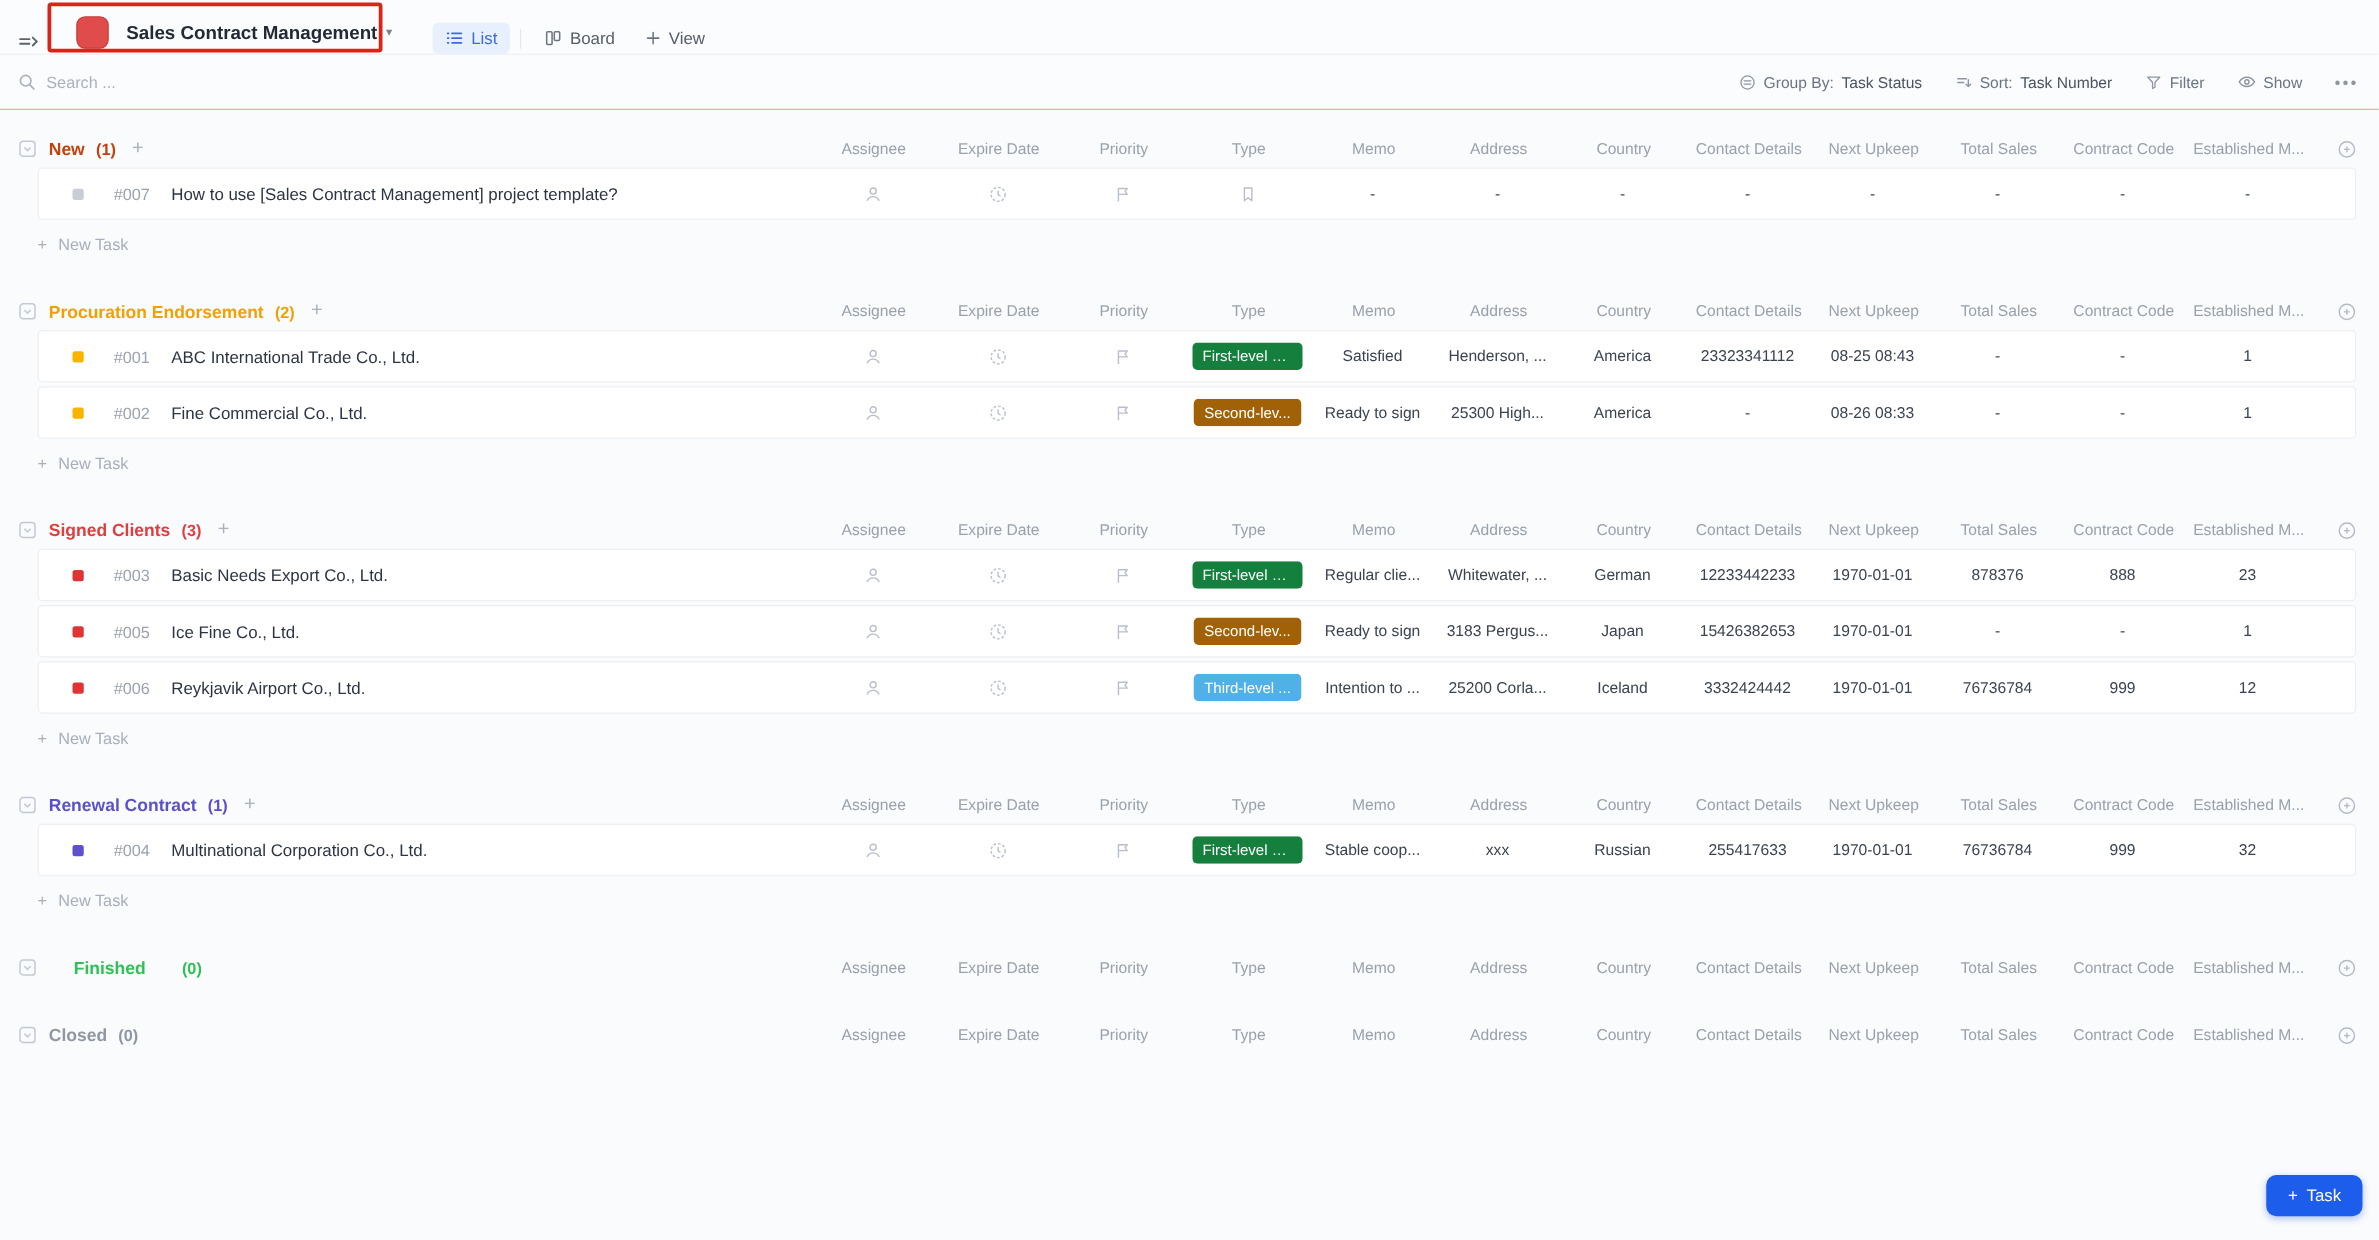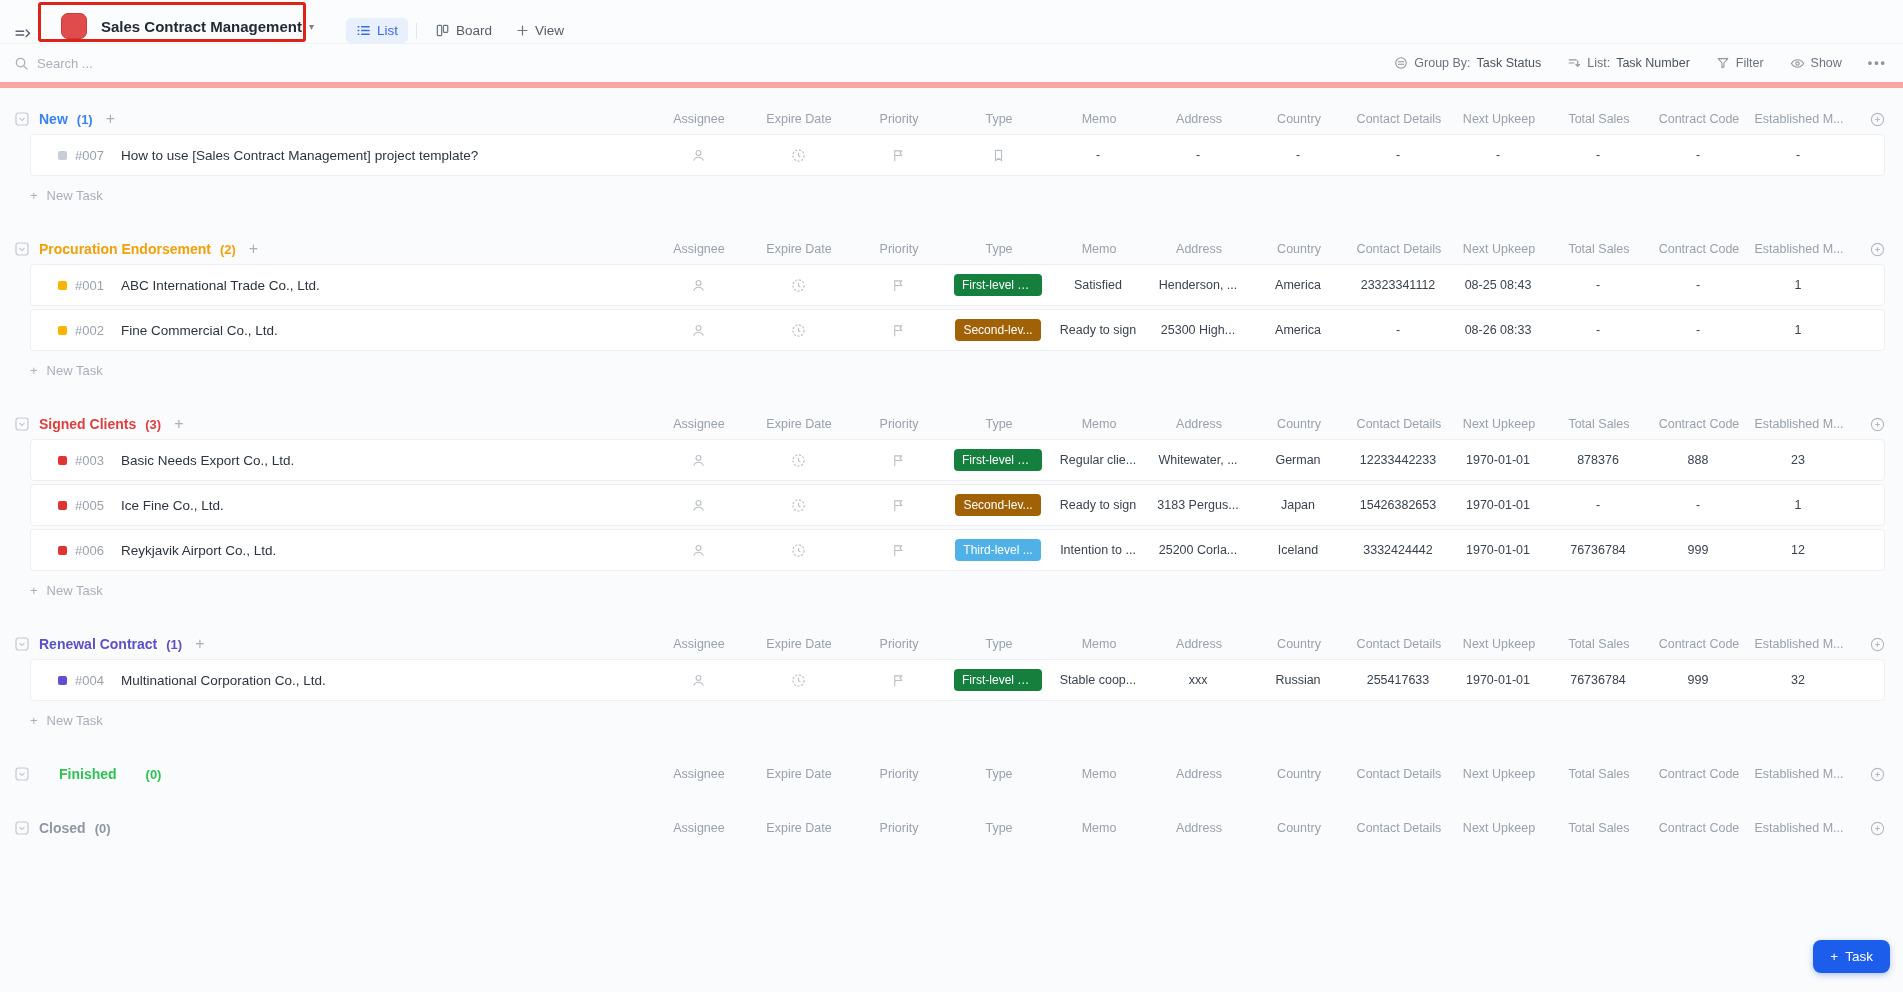--- a/index.html
+++ b/index.html
@@ -17,54 +17,54 @@
   .annotation-box { position:absolute; left:38px; top:2px; width:268px; height:40px; border:3px solid #dd2318; border-radius:3px; pointer-events:none; z-index:5; }
   .app-icon { width:26px; height:26px; border-radius:7px; background:#e04b4b; border:1px solid #c93d3d; }
   .project-title { font-size:15px; font-weight:bold; color:#222a36; margin-left:14px; }
   .caret { color:#7b8290; font-size:10px; margin-left:7px; }
   .tabs { display:flex; align-items:center; margin-left:22px; gap:4px;margin-top:16px; }
   .tab { display:flex; align-items:center; gap:6px; padding:5px 10px; border-radius:5px; color:#555d69; cursor:pointer; font-size:13.5px; }
   .tab.active { background:#e9f0fd; color:#3a6be2; }
   .tab-sep { width:1px; height:16px; background:#e3e6ea; margin:0 4px; }
 
   
-  .toolbar { height:44px; display:flex; align-items:center; border-bottom:6px solid #fca5a5; background:#fbfcfd; padding:0 16px 0 14px;gap:36px; }
+  .toolbar { height:44px; display:flex; align-items:center; border-bottom:1px solid #fca5a5; background:#fbfcfd; padding:0 16px 0 14px;gap:36px; }
   .search-box { display:flex; align-items:center; gap:8px; flex:1; }
   .search-box input { border:none; outline:none; background:transparent; font-family:"Liberation Sans",sans-serif; font-size:13px; color:#46505c; width:300px; }
   .search-box input::placeholder { color:#aab1bc; }
   .tool-items { display:flex; align-items:center; gap:26px; color:#6b7482; font-size:12.5px; }
   .tool-item { display:flex; align-items:center; gap:6px; cursor:pointer; white-space:nowrap; }
   .tool-value { color:#4a5462; }
   .ellipsis { letter-spacing:2px; color:#8d95a1; font-weight:bold; cursor:pointer; }
 
   
   .content { padding:0 18px 0 14px; }
   .group-header { display:flex; align-items:center; height:30px; margin-top:22px; }
   .group-header.first { margin-top:16px; }
   .gh-left { flex:1; display:flex; align-items:center; gap:9px; }
   .gname { font-size:14px; font-weight:bold; }
   .gcount { font-size:13px; font-weight:bold; }
   .gplus { color:#a9b0bb; font-size:16px; cursor:pointer; margin-left:4px; }
-  .g-new .gname, .g-new .gcount { color:#3b82f6; }
+  .g-new .gname, .g-new .gcount { color:#c2410c; }
   .g-proc .gname, .g-proc .gcount { color:#f0a009; }
   .g-signed .gname, .g-signed .gcount { color:#e03e3e; }
   .g-renew .gname, .g-renew .gcount { color:#5c50c9; }
   .g-fin .gname, .g-fin .gcount { color:#30c156;padding-left:20px; }
   .g-closed .gname, .g-closed .gcount { color:#8e97a3; }
 
   .col { width:100px; text-align:center; flex:none; overflow:hidden; text-overflow:ellipsis; white-space:nowrap; }
   .trail { width:36px; flex:none; display:flex; justify-content:flex-end; align-items:center; }
   .colhdr { font-size:12.5px; color:#99a1ad; }
 
   .task-row { display:flex; align-items:center; height:42px; background:#fff; border:1px solid #edeff2; border-radius:4px; margin:0 0 3px 16px; cursor:pointer; }
   .row-left { flex:1; display:flex; align-items:center; padding-left:27px; min-width:0; }
   .dot { width:9px; height:9px; border-radius:2px; flex:none; }
   .dot-gray { background:#c9cdd6; } .dot-yellow { background:#f7b500; }
   .dot-red { background:#e03434; } .dot-purple { background:#6050d0; }
-  .task-id { color:#9aa2ae; font-size:13px; margin-left:8px; width:44px; flex:none; }
+  .task-id { color:#9aa2ae; font-size:13px; margin-left:24px; width:44px; flex:none; }
   .task-title { color:#2c3442; font-size:13.5px; margin-left:2px; overflow:hidden; text-overflow:ellipsis; white-space:nowrap; }
   .icell { display:flex; justify-content:center; align-items:center; }
   .cell-text { font-size:12.5px; color:#3a4350; }
   .badge { display:inline-block; max-width:88px; padding:4px 8px; border-radius:4px; color:#fff; font-size:12px; overflow:hidden; text-overflow:ellipsis; white-space:nowrap; }
   .badge-blue { background:#15803d; } .badge-orange { background:#a16207; } .badge-sky { background:#4fb1e8; }
 
   .new-task { display:flex; align-items:center; gap:9px; height:33px; margin-left:16px; color:#a8afba; font-size:13px; cursor:pointer; width:140px; }
 
   
   .task-btn { position:absolute; right:13px; bottom:19px; background:#1d5deb; color:#fff; border:none; border-radius:8px; padding:9px 17px; font-size:13.5px; font-family:"Liberation Sans",sans-serif; display:flex; align-items:center; gap:7px; cursor:pointer; box-shadow:0 2px 6px rgba(29,93,235,.35); }
@@ -137,21 +137,21 @@
       <span>Group By:</span>
       <span class="tool-value">Task Status</span>
     </div>
     <div class="tool-item">
       <span>
         <svg width="14" height="14" viewBox="0 0 16 16" fill="none" stroke="#8d95a1" stroke-width="1.3" stroke-linecap="round">
             <path d="M2.5 4.5h8M2.5 8h5.5"></path>
             <path d="M12.2 5.5v6.2m0 0l-2.1-2.1m2.1 2.1l2.1-2.1"></path>
           </svg>
       </span>
-      <span>List:</span>
+      <span>Sort:</span>
       <span class="tool-value">Task Number</span>
     </div>
     <div class="tool-item">
       <span>
         <svg width="14" height="14" viewBox="0 0 16 16" fill="none" stroke="#8d95a1" stroke-width="1.2" stroke-linejoin="round">
             <path d="M2.5 3h11l-4.4 5v4.3l-2.2 1.2V8z"></path>
           </svg>
       </span>
       <span>Filter</span>
     </div>

